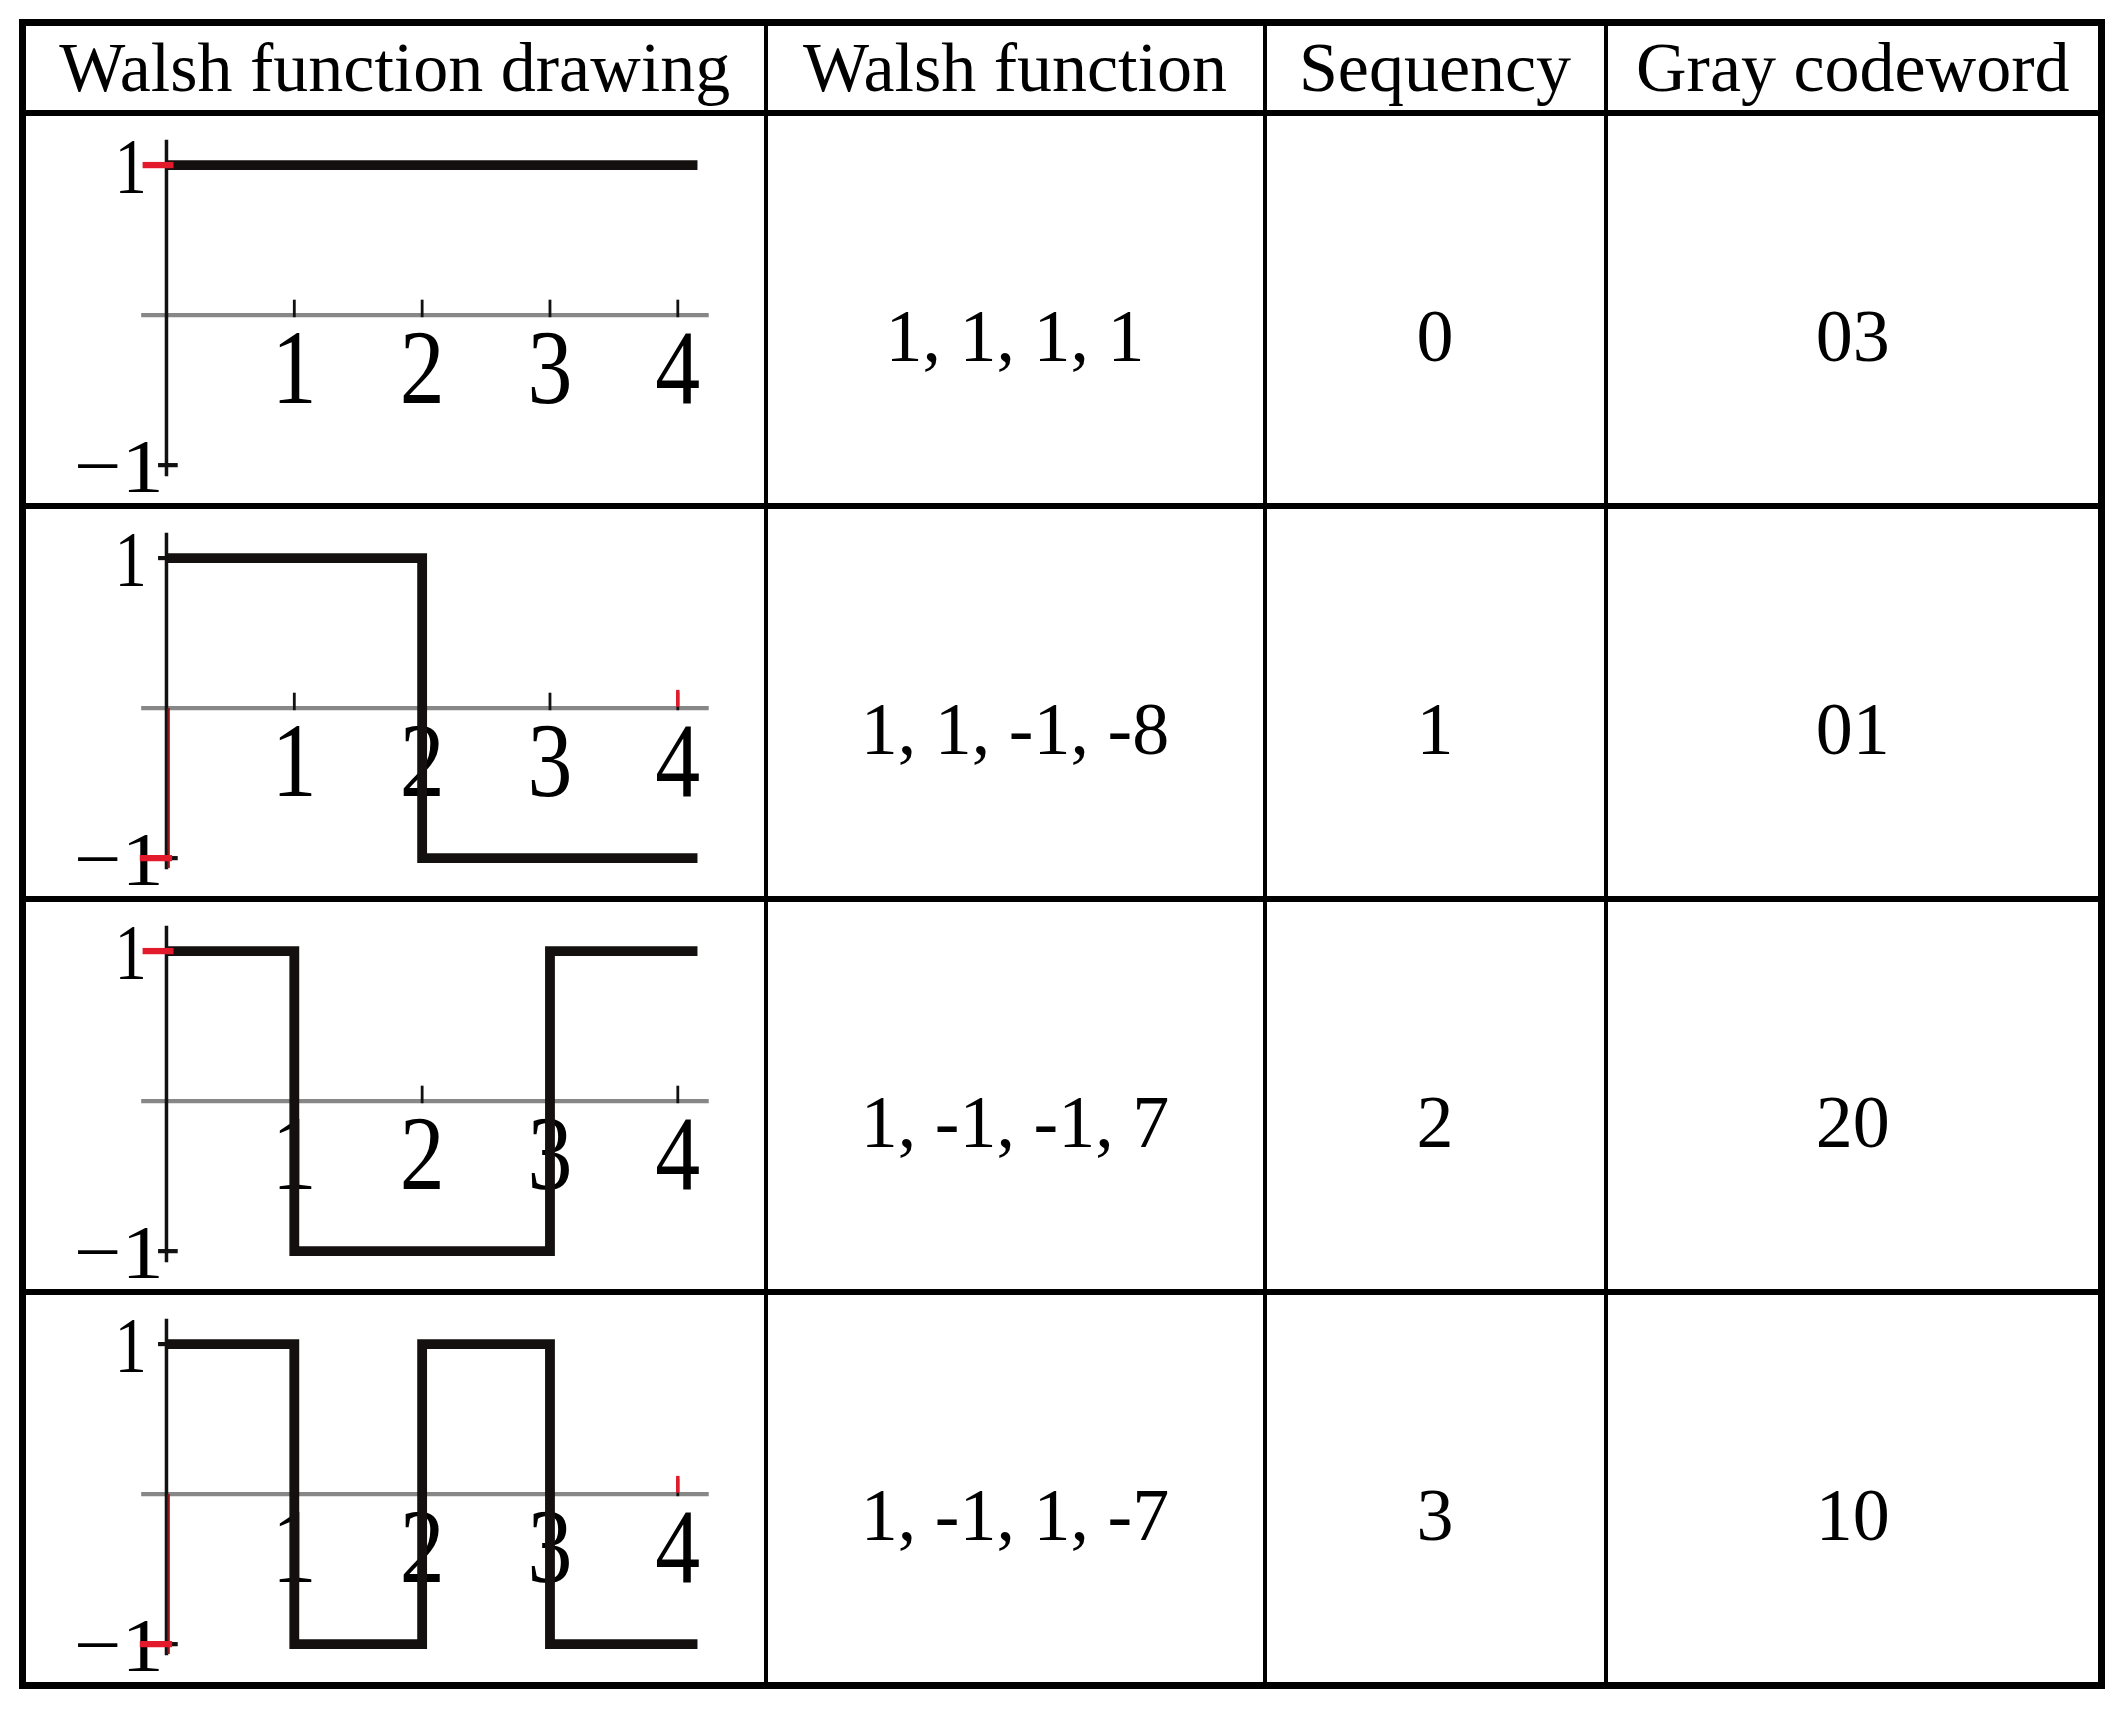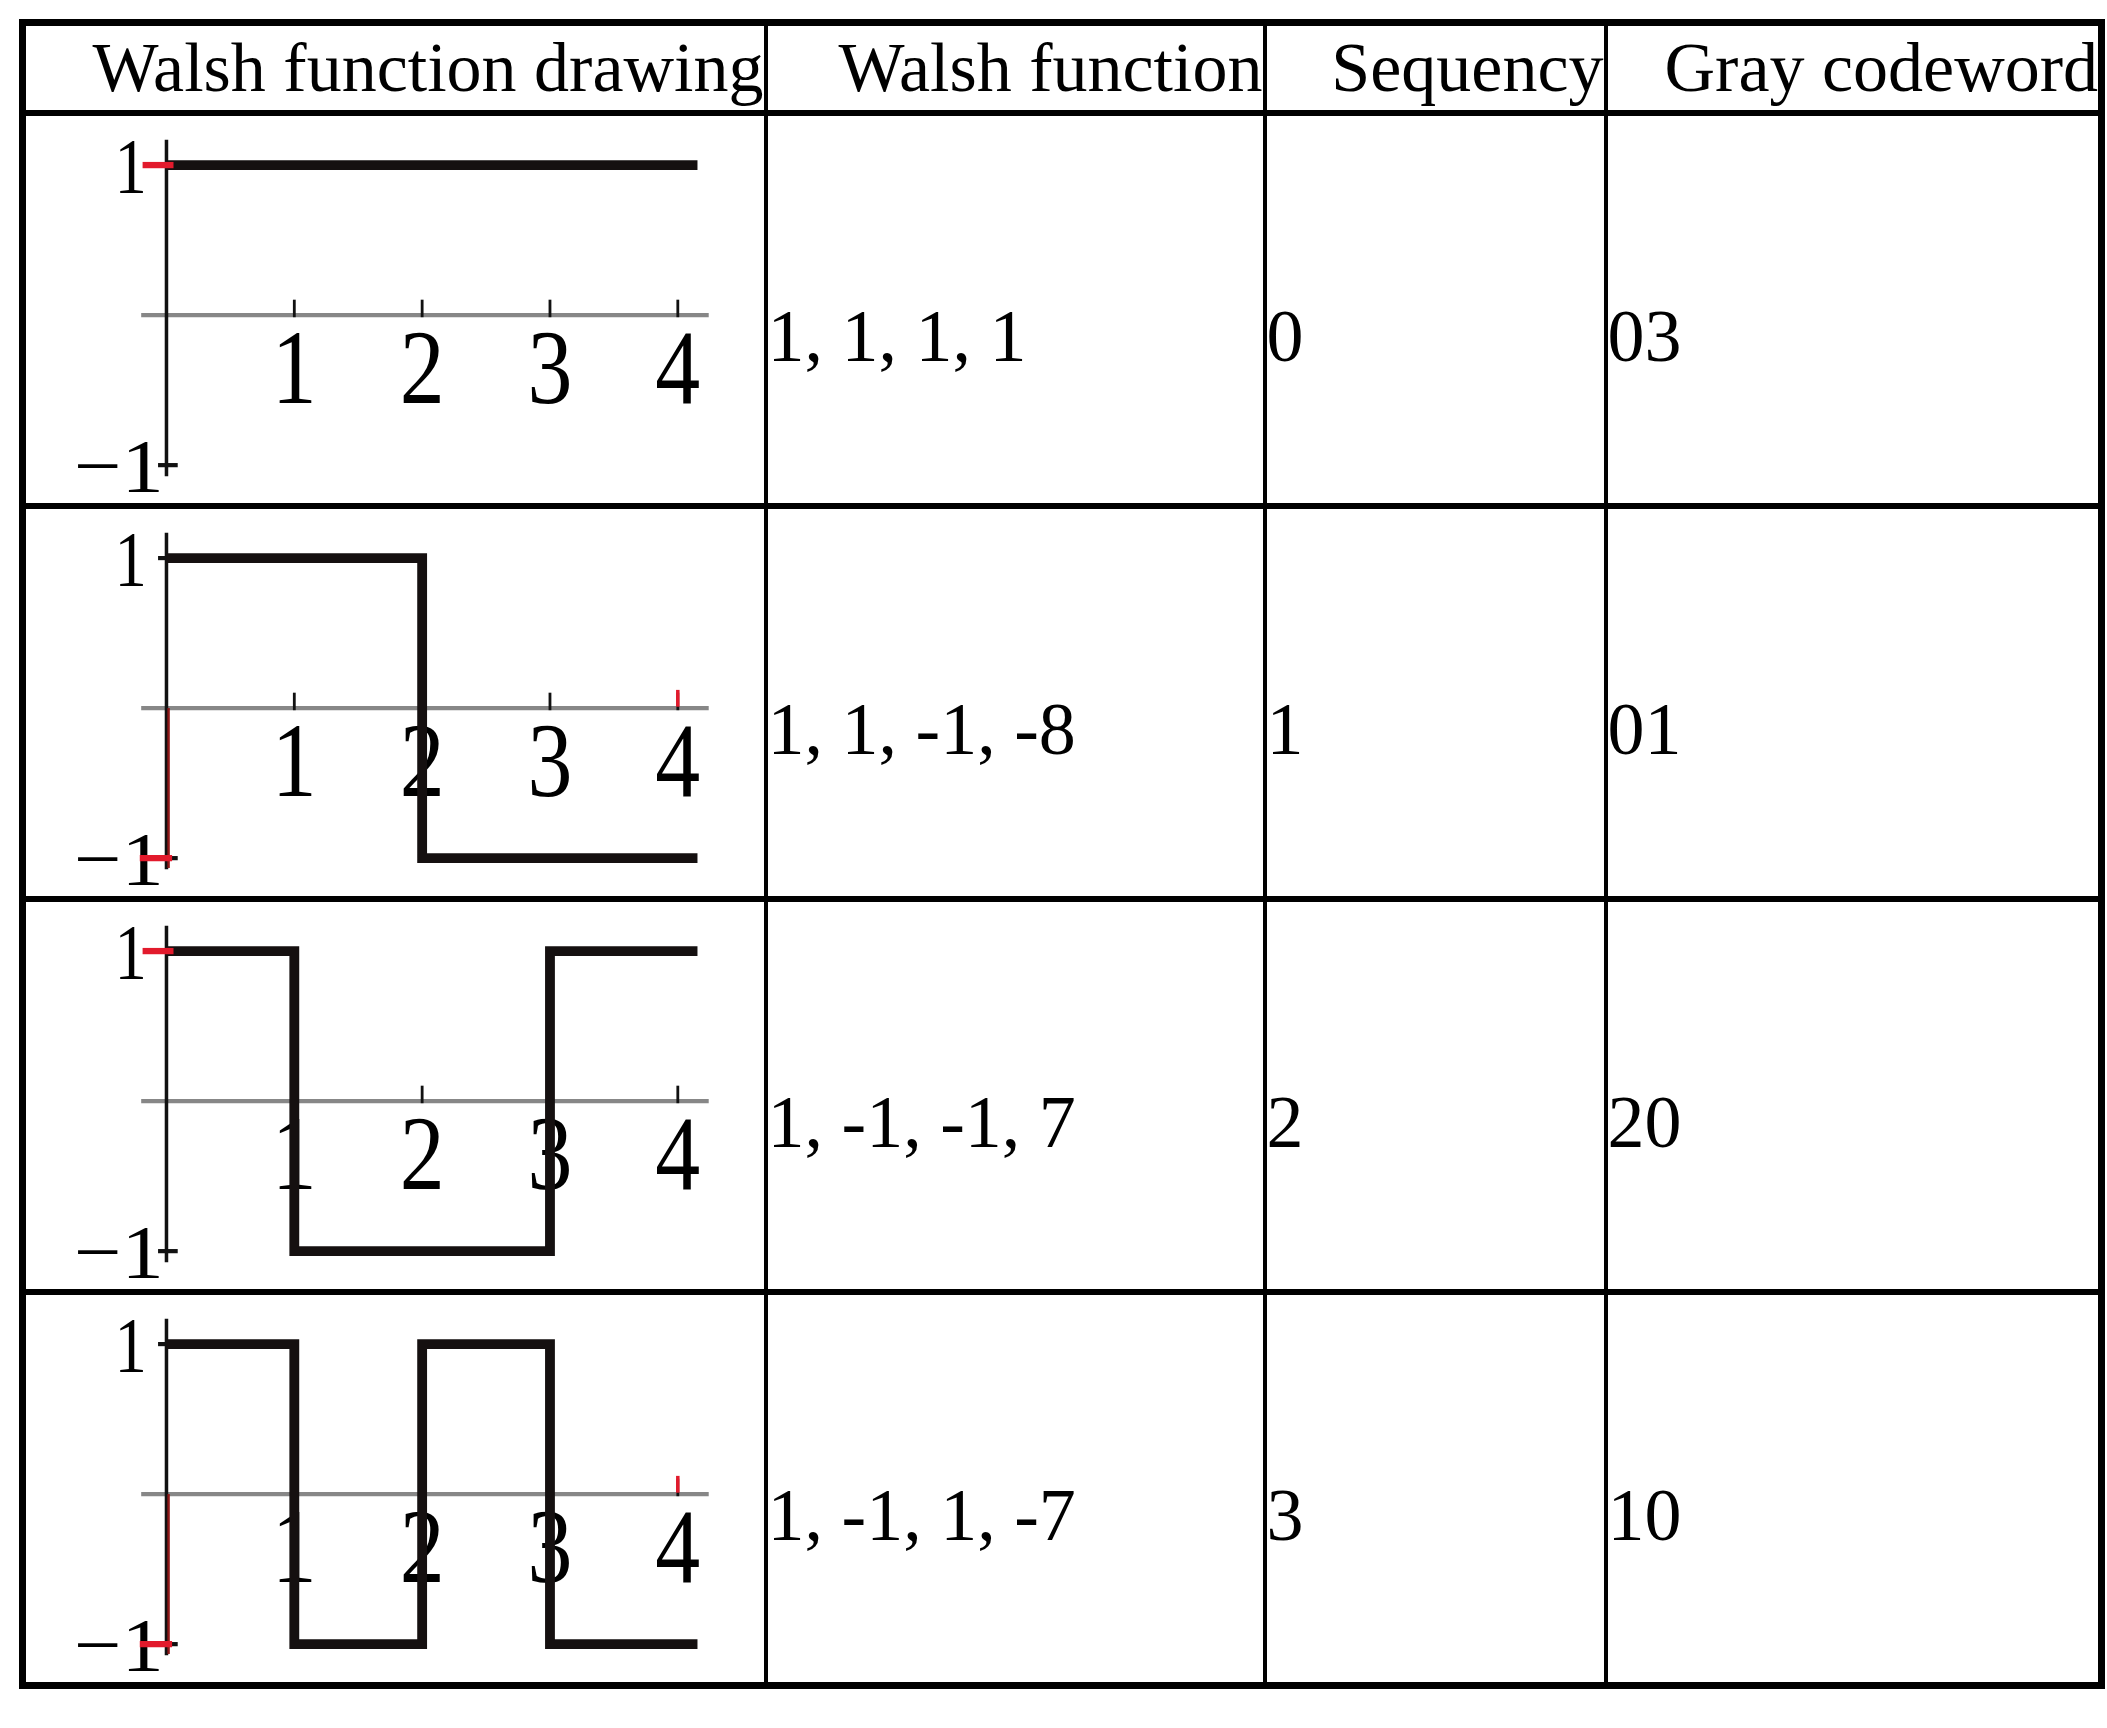--- a/index.html
+++ b/index.html
@@ -20,26 +20,27 @@
     border-bottom-width:6.3px;
     padding:0;
     overflow:hidden;
   }
   table{border:7.7px solid #000;}
   tr.hr{height:90px;}
   tr.dr{height:387px;}
   th{
     font-size:70px;
     font-weight:normal;
-    text-align:right;
+    text-align:center;
     vertical-align:middle;
     white-space:nowrap;
   }
   td.t{
     font-size:74px;
+    text-align:center;
     vertical-align:middle;
     white-space:nowrap;
   }
   td.t span{position:relative;top:27px;}
   td.d{vertical-align:top;}
   td.d svg{display:block;width:100%;height:387px;}
 </style>
 </head>
 <body>
 

